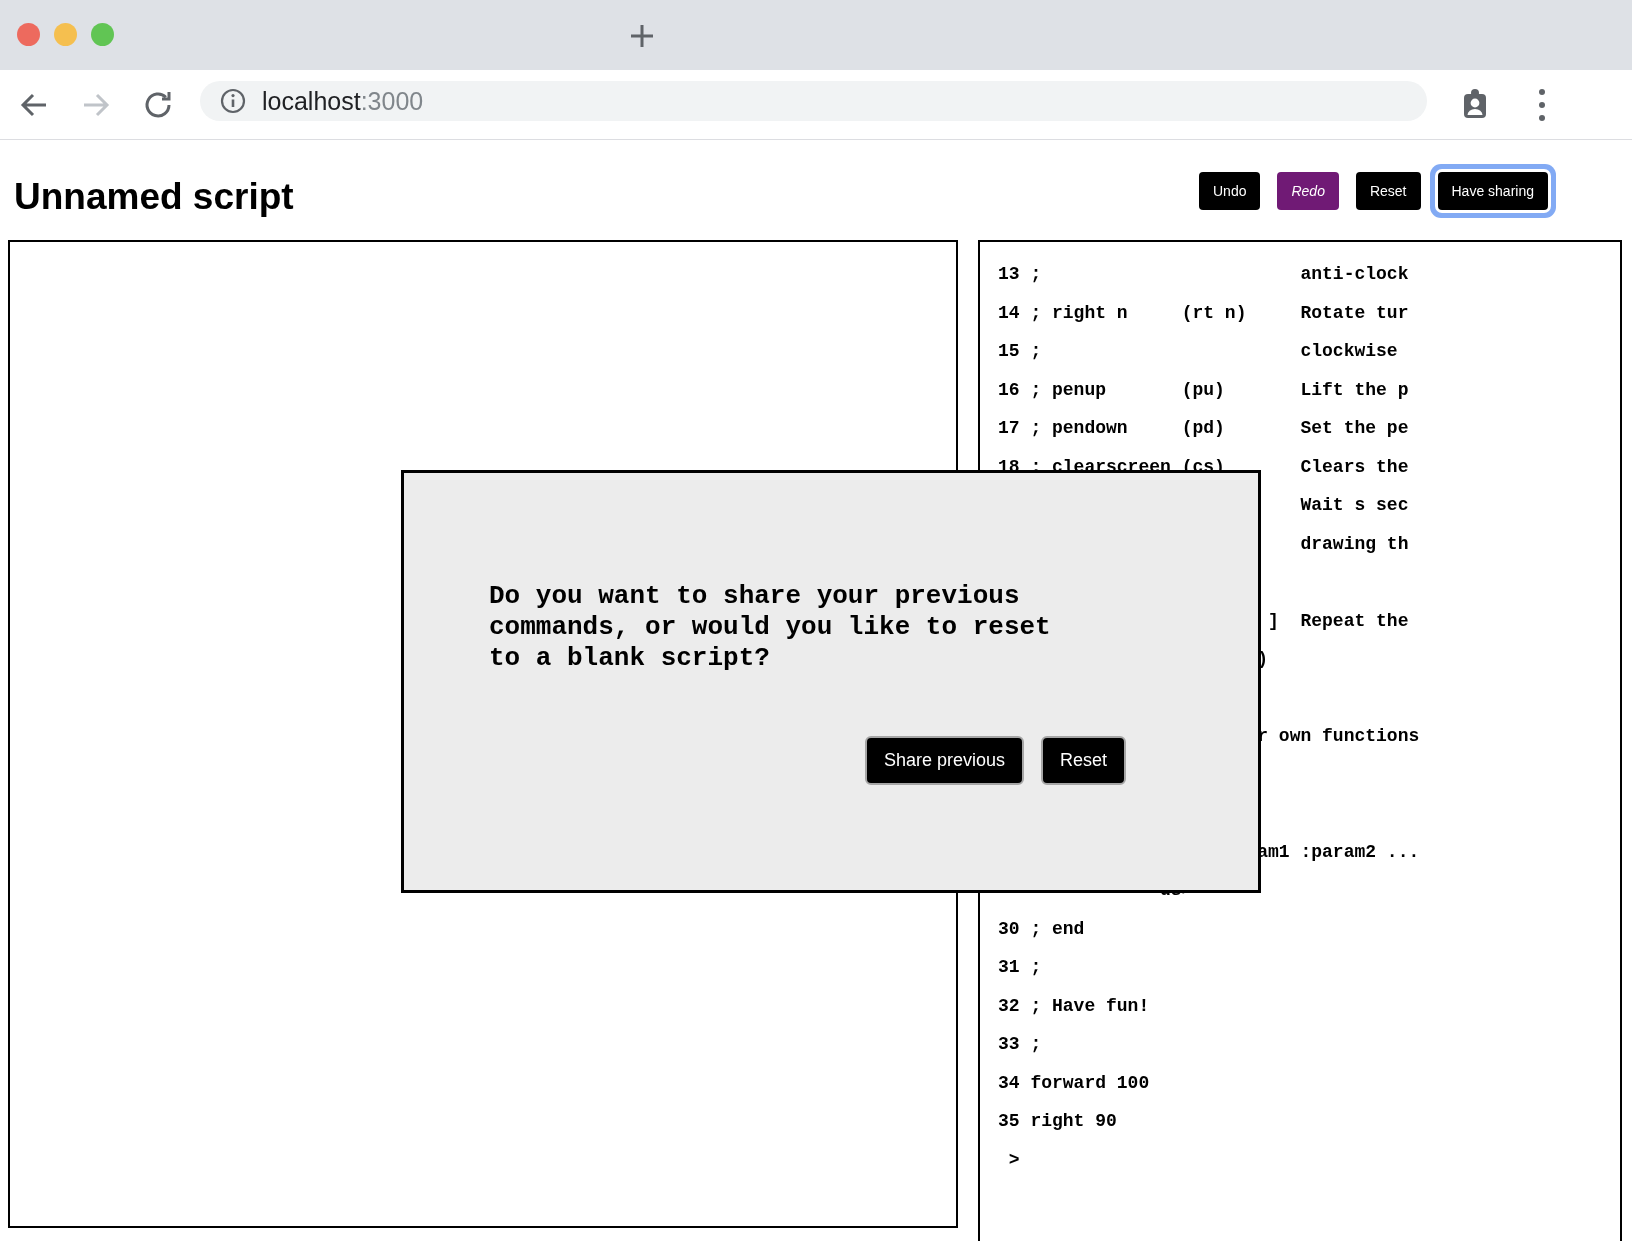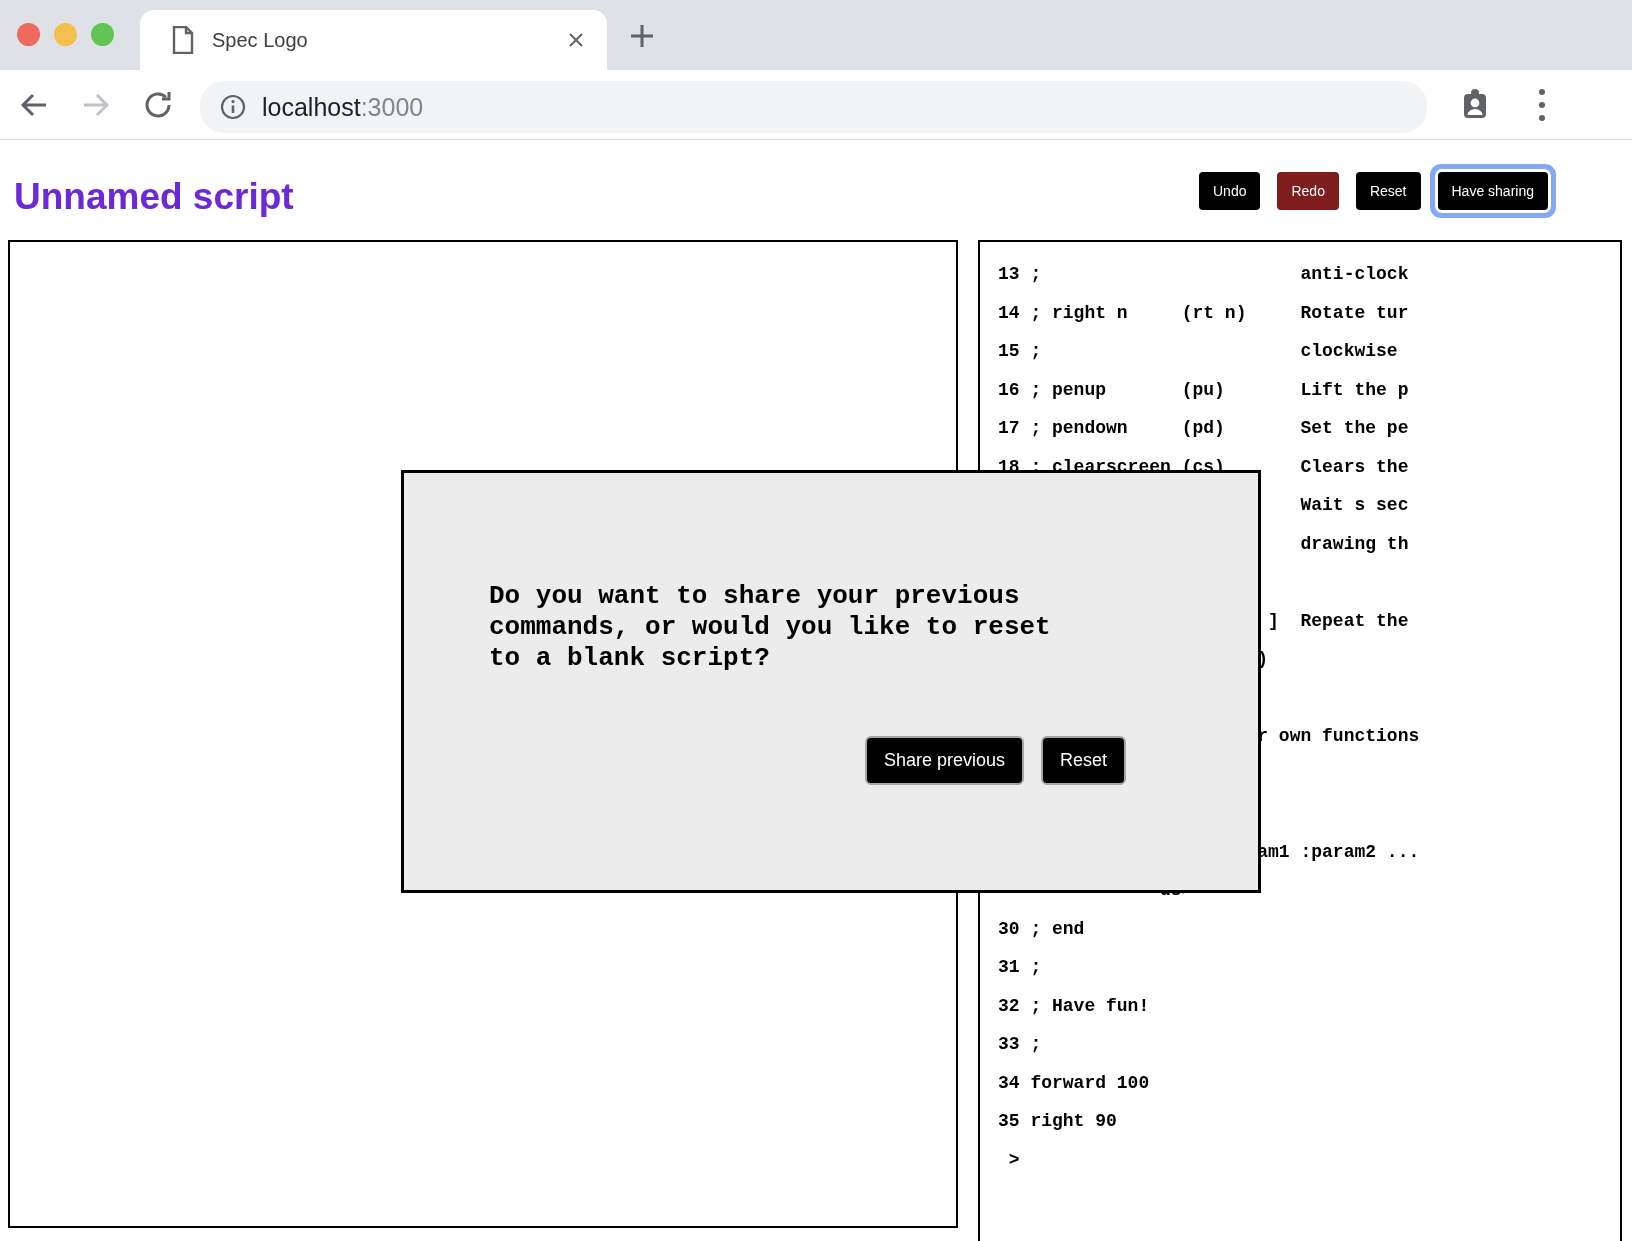--- a/index.html
+++ b/index.html
@@ -14,33 +14,33 @@
   .tab{position:absolute;left:140px;top:10px;width:467px;height:60px;background:#ffffff;
        border-radius:14px 14px 0 0;display:flex;align-items:center;}
   .tab-docicon{margin-left:32px;flex:0 0 auto;}
   .tab-title{margin-left:18px;font-size:20px;color:#3c4043;}
   .tab-close{margin-left:auto;margin-right:22px;cursor:default;display:flex;}
   .newtab{position:absolute;left:626px;top:20px;width:32px;height:32px;display:flex;align-items:center;justify-content:center;}
   .toolbar{position:absolute;left:0;top:70px;width:1632px;height:70px;background:#ffffff;
            border-bottom:1px solid #dcdde1;box-sizing:border-box;}
   .navicon{position:absolute;top:13px;width:44px;height:44px;display:flex;align-items:center;justify-content:center;}
   .nav-back{left:12px;} .nav-fwd{left:74px;} .nav-reload{left:136px;}
-  .urlpill{position:absolute;left:200px;top:11px;width:1227px;height:52px;background:#f1f3f4;
+  .urlpill{position:absolute;left:200px;top:11px;width:1227px;height:40px;background:#f1f3f4;
            border-radius:24px;display:flex;align-items:center;}
   .infoicon{margin-left:20px;display:flex;}
   .urltext{margin-left:16px;font-size:25px;color:#202124;}
   .urlport{color:#80868b;}
   .profile{position:absolute;left:1453px;top:13px;width:44px;height:44px;display:flex;align-items:center;justify-content:center;}
   .kebab{position:absolute;left:1520px;top:13px;width:44px;height:44px;display:flex;align-items:center;justify-content:center;}
   
-  .page-title{position:absolute;left:14px;top:176px;font-size:37px;font-weight:bold;color:#6d28d9;}
+  .page-title{position:absolute;left:14px;top:176px;font-size:37px;font-weight:bold;color:#000000;}
   .actions{position:absolute;top:172px;right:84px;display:flex;gap:17px;align-items:center;}
   .btn{background:#000;color:#fff;border:none;border-radius:4px;font-family:inherit;
        font-size:14px;padding:11px 14px;cursor:pointer;}
-  .btn.disabled{background:#7f1d1d;}
+  .btn.disabled{background:#701a75;font-style:italic;}
   .btn.focused{box-shadow:0 0 0 3px #ffffff,0 0 0 8px #82aaf4;}
   .canvas-box{position:absolute;left:8px;top:240px;width:950px;height:988px;
               border:2px solid #000;box-sizing:border-box;background:#fff;}
   .prompt-panel{position:absolute;left:978px;top:240px;width:644px;height:1010px;
                 border:2px solid #000;box-sizing:border-box;background:#fff;overflow:hidden;}
   .prompt-pre{margin:8px;padding:5px 0 0 10px;font-family:"Liberation Mono",monospace;
               font-weight:bold;font-size:18px;line-height:38.5px;white-space:pre;color:#000;}
   
   .dialog{position:absolute;left:401px;top:470px;width:860px;height:423px;background:#ececec;
           border:3px solid #000;box-sizing:border-box;z-index:10;}
@@ -55,34 +55,20 @@
 </head>
 <body>
 
 <div class="tabstrip">
   <div class="traffic">
     <div class="light" style="background:#ed6a5e"></div>
     <div class="light" style="background:#f5bf4f"></div>
     <div class="light" style="background:#61c554"></div>
   </div>
 
-  <div class="tab">
-    <span class="tab-docicon">
-      <svg width="22" height="28" viewBox="0 0 22 28">
-        <path d="M2 1 h12 l6 6 v20 h-18 z" fill="none" stroke="#5f6368" stroke-width="2.4"></path>
-        <path d="M14 1 v6 h6" fill="none" stroke="#5f6368" stroke-width="2.4"></path>
-      </svg>
-    </span>
-    <span class="tab-title">Spec Logo</span>
-    <span class="tab-close">
-      <svg width="18" height="18" viewBox="0 0 18 18">
-        <path d="M3 3 L15 15 M15 3 L3 15" stroke="#5f6368" stroke-width="2"></path>
-      </svg>
-    </span>
-  </div>
 
   <div class="newtab">
     <svg width="26" height="26" viewBox="0 0 26 26">
       <path d="M13 2 V24 M2 13 H24" stroke="#5f6368" stroke-width="3"></path>
     </svg>
   </div>
 </div>
 
 <div class="toolbar">
   <div class="navicon nav-back">

